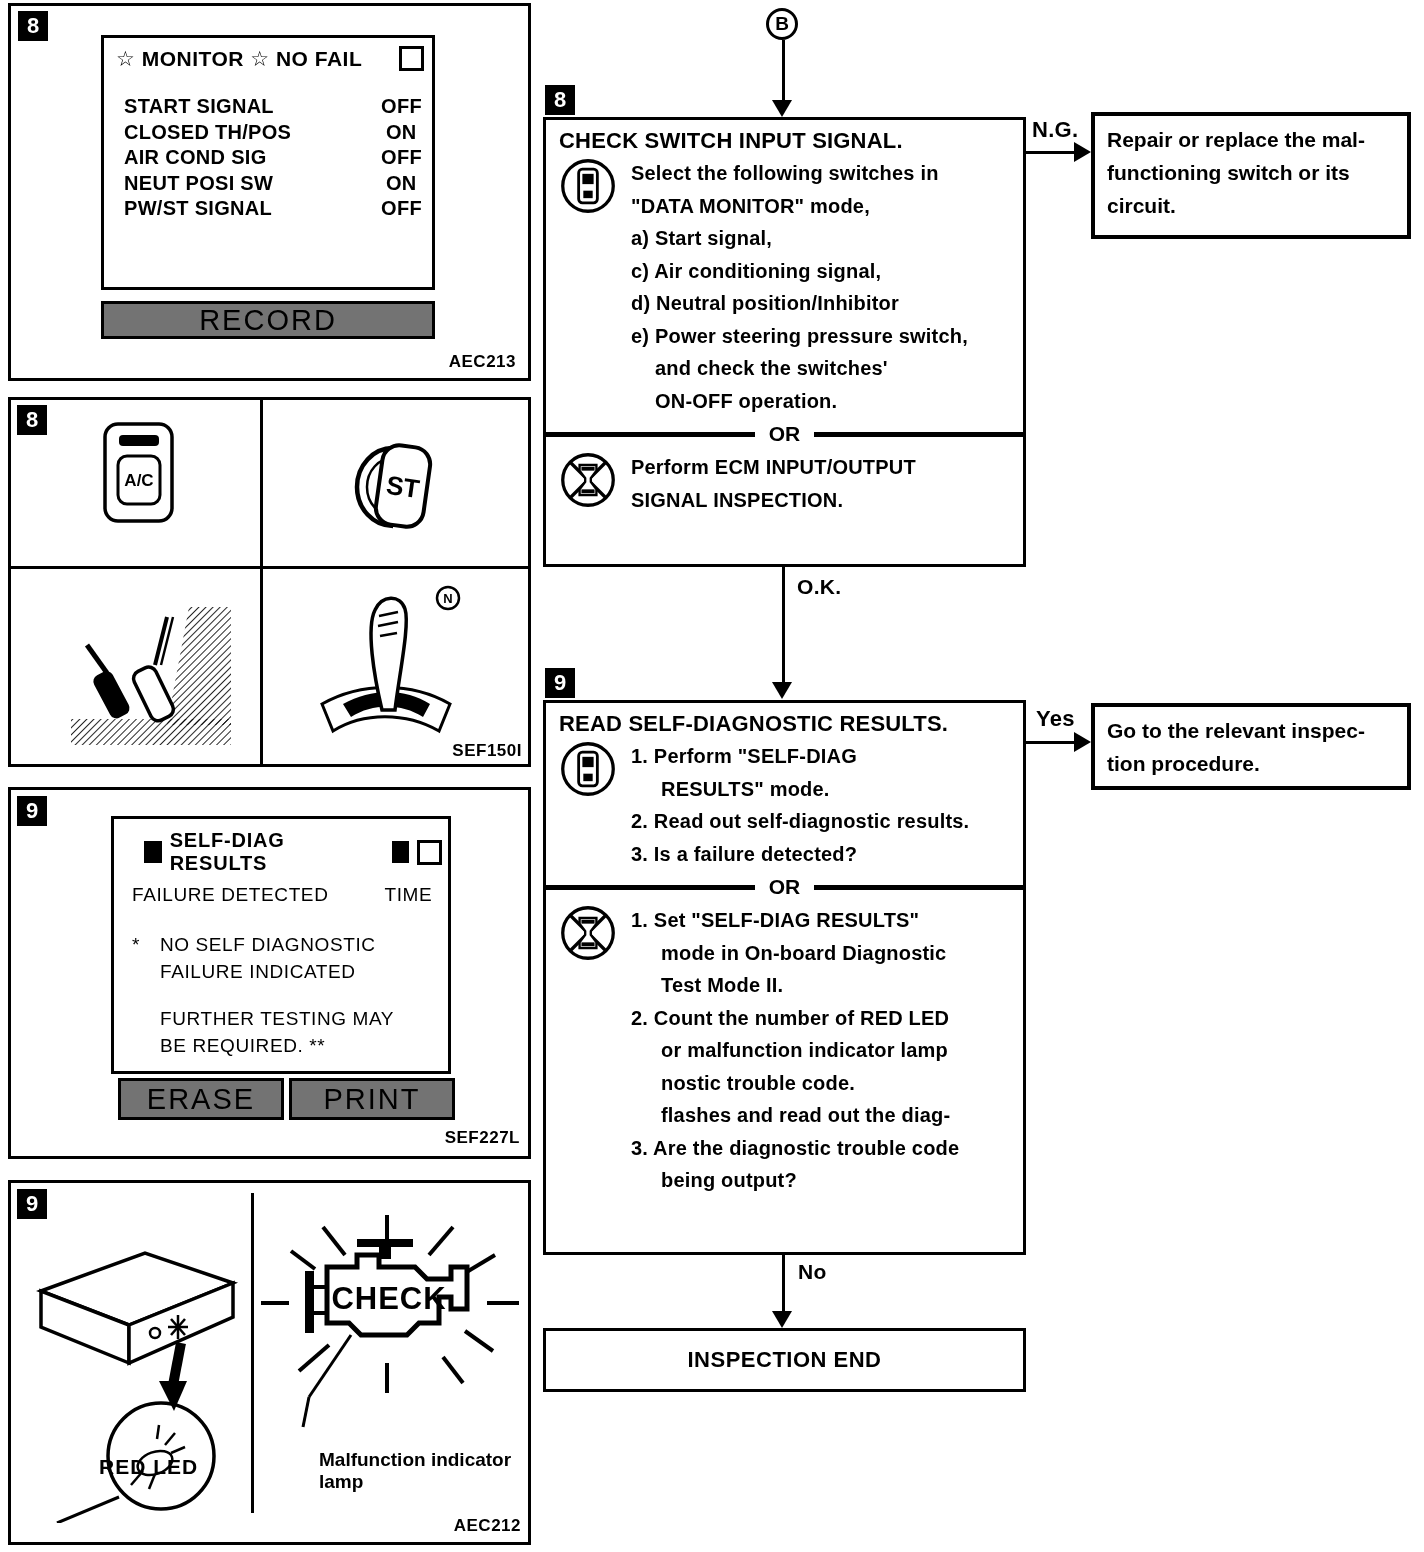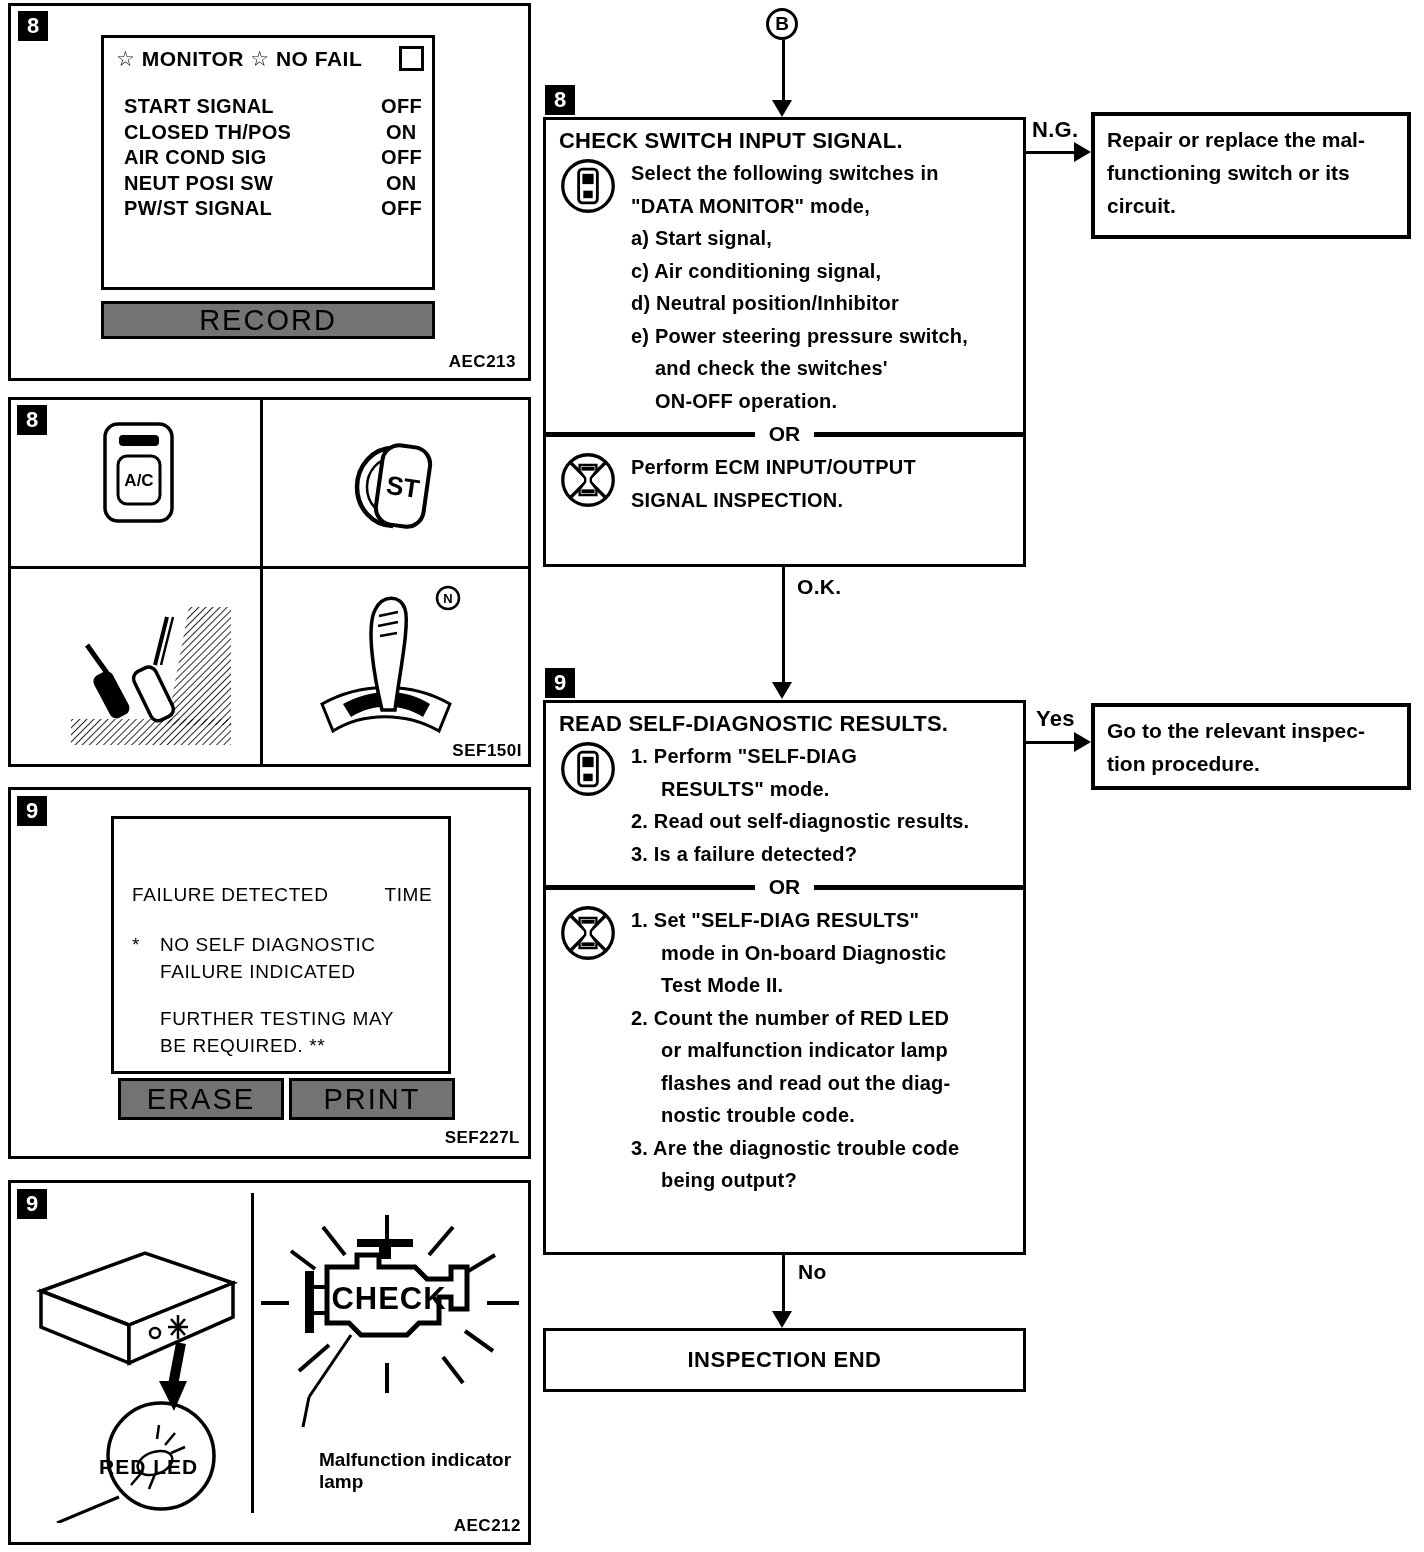--- a/index.html
+++ b/index.html
@@ -120,20 +120,26 @@
     <line x1="72" y1="44" x2="92" y2="40" stroke="#000" stroke-width="2.5"></line>
     <line x1="74" y1="54" x2="91" y2="51" stroke="#000" stroke-width="2.5"></line>
   </svg>
 
   <div class="ref" style="right:6px;bottom:3px">SEF150I</div>
 </div>
 
 <div class="panel" style="left:8px;top:787px;width:523px;height:372px">
   <div class="badge" style="left:6px;top:6px">9</div>
   <div class="scr" style="left:100px;top:26px;width:340px;height:258px">
+    <div style="position:absolute;left:30px;top:10px;right:6px;display:flex;align-items:center;gap:8px">
+      <span style="width:18px;height:22px;background:#000"></span>
+      <span style="font-size:20px;font-weight:600;letter-spacing:.8px">SELF-DIAG RESULTS</span>
+      <span style="width:18px;height:22px;background:#000"></span>
+      <span class="cb"></span>
+    </div>
     <div style="position:absolute;left:18px;top:62px;display:flex;gap:56px" class="sd-txt">
       <span>FAILURE DETECTED</span>
       <span>TIME</span>
     </div>
     <div class="sd-txt" style="position:absolute;left:18px;top:112px">*</div>
     <div class="sd-txt" style="position:absolute;left:46px;top:112px">
       <div>NO SELF DIAGNOSTIC</div>
       <div>FAILURE INDICATED</div>
     </div>
     <div class="sd-txt" style="position:absolute;left:46px;top:186px">
@@ -296,22 +302,22 @@
       <path d="M22,15 h18 v6 l-6,8 v4 l6,8 v6 h-18 v-6 l6,-8 v-4 l-6,-8 z" fill="#fff" stroke="#000" stroke-width="2.5"></path>
       <rect x="24" y="17" width="14" height="4" fill="#000"></rect>
       <rect x="24" y="41" width="14" height="4" fill="#000"></rect>
     </svg>
     <div class="fb-lines">
       <div class="ln">1. Set "SELF-DIAG RESULTS"</div>
       <div class="ln i2">mode in On-board Diagnostic</div>
       <div class="ln i2">Test Mode II.</div>
       <div class="ln">2. Count the number of RED LED</div>
       <div class="ln i2">or malfunction indicator lamp</div>
+      <div class="ln i2">nostic trouble code.</div>
       <div class="ln i2">flashes and read out the diag-</div>
-      <div class="ln i2">nostic trouble code.</div>
       <div class="ln">3. Are the diagnostic trouble code</div>
       <div class="ln i2">being output?</div>
     </div>
   </div>
 </div>
 
 <div class="flbl" style="left:1036px;top:706px;font-size:22px">Yes</div>
 <div class="line-h" style="left:1026px;top:741px;width:50px"></div>
 <div class="arr-r" style="left:1074px;top:732px"></div>
 <div class="resultbox" style="left:1091px;top:703px;width:320px;height:87px">

